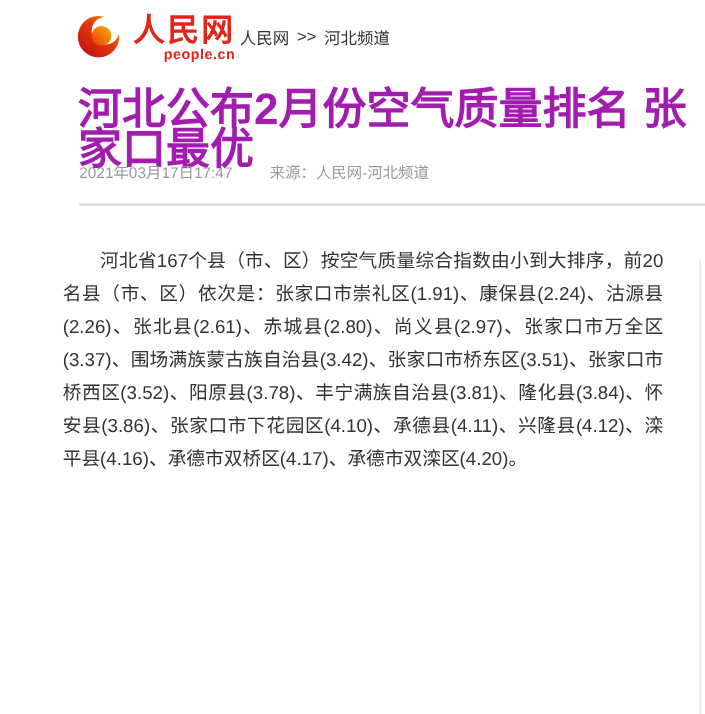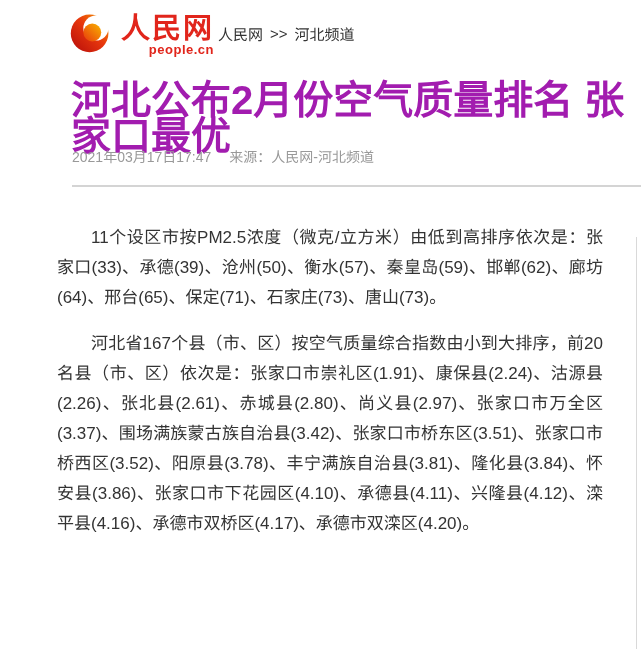--- a/index.html
+++ b/index.html
@@ -40,21 +40,21 @@
   .title {
     position: absolute; left: 71px; top: 82px; margin: 0;
     width: 560px;
     font-size: 40px; line-height: 36px; font-weight: bold; color: #a21caf;
   }
   .meta {
     position: absolute; left: 72px; top: 146px; right: 0;
     font-size: 14px; color: #999; height: 40px;
   }
   .meta .date { color: #999; margin-top: 19px; }
-  .meta .src { margin-left: 14px; color: #999; }
+  .meta .src { margin-left: 30px; color: #999; }
   .meta .src a { color: #999; text-decoration: none; cursor: pointer; }
   .share {
     position: absolute; right: 14px; top: -6px;
     display: flex; align-items: center; gap: 10px;
   }
   .share-label { font-size: 14px; color: #999; line-height: 38px; }
   .weibo-btn {
     width: 38px; height: 38px; border-radius: 50%;
     background: #f0bcba;
     display: flex; align-items: center; justify-content: center;
@@ -121,19 +121,18 @@
   <div class="meta">
     <span class="date">2021年03月17日17:47</span>
     <span class="src">
       <span>来源：</span><a>人民网-河北频道</a>
     </span>
   </div>
 
   <div class="divider"></div>
 
   <article class="article-body">
-    <p>11个设区市按PM2.5浓度（微克/立方米）由低到高排序依次是：张家口(33)、承德(39)、沧州(50)、衡水(57)、秦皇岛(59)、邯郸(62)、廊坊(64)、邢台(65)、保定(71)、石家庄(73)、唐山(73)。</p>
     <p>河北省167个县（市、区）按空气质量综合指数由小到大排序，前20名县（市、区）依次是：张家口市崇礼区(1.91)、康保县(2.24)、沽源县(2.26)、张北县(2.61)、赤城县(2.80)、尚义县(2.97)、张家口市万全区(3.37)、围场满族蒙古族自治县(3.42)、张家口市桥东区(3.51)、张家口市桥西区(3.52)、阳原县(3.78)、丰宁满族自治县(3.81)、隆化县(3.84)、怀安县(3.86)、张家口市下花园区(4.10)、承德县(4.11)、兴隆县(4.12)、滦平县(4.16)、承德市双桥区(4.17)、承德市双滦区(4.20)。</p>
   </article>
 
   <div class="right-edge"></div>
 
 </div>
 
 </body></html>

